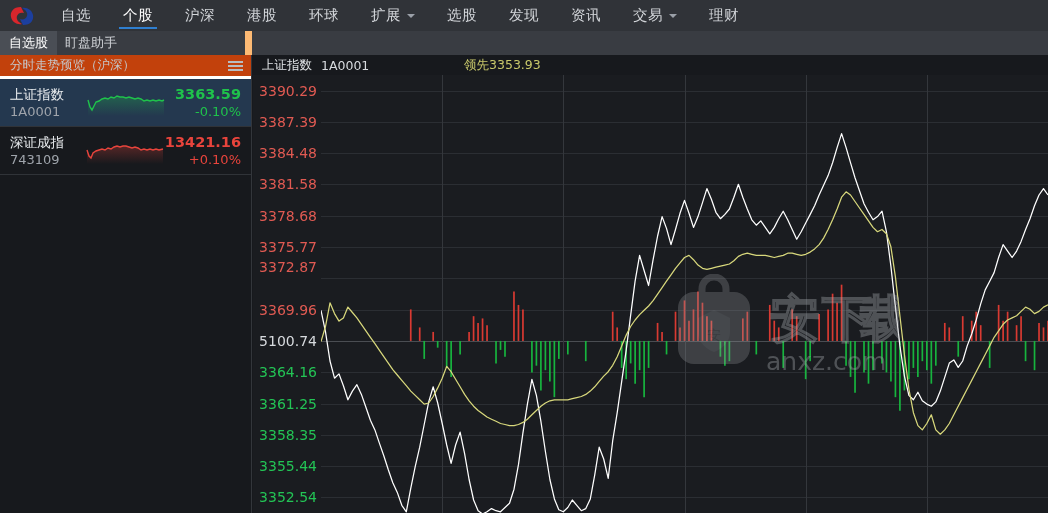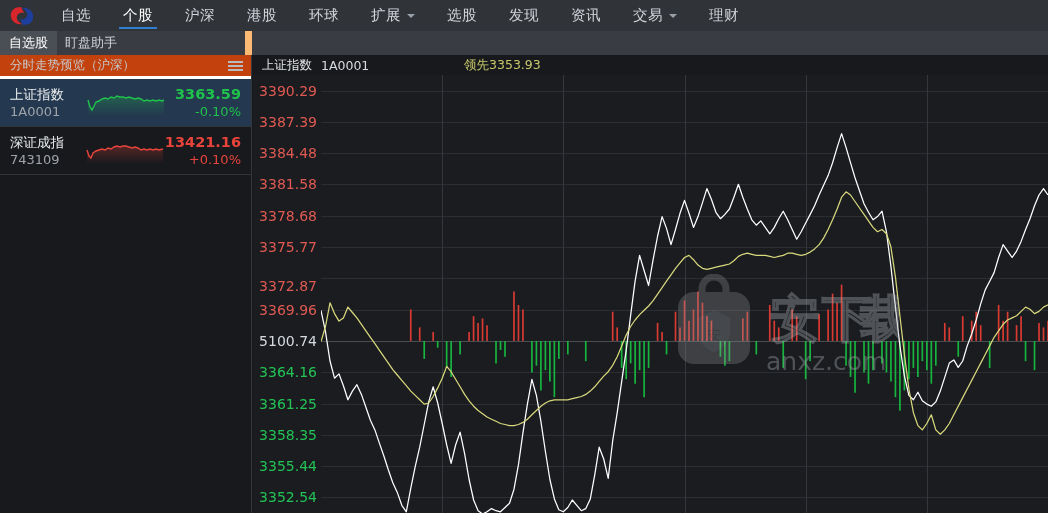--- a/index.html
+++ b/index.html
@@ -452,21 +452,21 @@
           <path d="M0.0,235.3 L4.5,256.9 L9.0,286.0 L13.5,303.2 L18.0,298.9 L22.4,310.7 L26.9,324.8 L31.4,316.1 L35.9,309.7 L40.4,319.4 L44.9,332.3 L49.4,345.2 L53.9,354.9 L58.3,367.9 L62.8,380.8 L67.3,394.8 L71.8,407.7 L76.3,417.4 L80.8,430.3 L85.3,436.8 L89.8,413.1 L94.2,391.6 L98.7,372.2 L103.2,349.5 L107.7,326.9 L112.2,311.8 L116.7,328.0 L121.2,348.5 L125.7,370.0 L130.1,388.3 L134.6,370.0 L139.1,357.1 L143.6,378.6 L148.1,404.5 L152.6,425.0 L157.1,435.7 L161.6,439.0 L166.0,436.8 L170.5,433.6 L175.0,435.7 L179.5,436.8 L184.0,432.5 L188.5,428.2 L193.0,414.2 L197.5,389.4 L201.9,358.2 L206.4,329.1 L210.9,304.3 L215.4,320.4 L219.9,346.3 L224.4,376.5 L228.9,404.5 L233.4,423.9 L237.8,434.7 L242.3,436.8 L246.8,432.5 L251.3,425.0 L255.8,430.3 L260.3,435.7 L264.8,433.6 L269.3,423.9 L273.7,400.2 L278.2,372.2 L282.7,384.0 L287.2,403.4 L291.7,365.7 L296.2,337.7 L300.7,306.4 L305.2,275.2 L309.6,240.7 L314.1,206.2 L318.6,180.4 L323.1,195.5 L327.6,210.5 L332.1,184.7 L336.6,161.0 L341.1,141.6 L345.5,153.4 L350.0,169.6 L354.5,154.5 L359.0,138.3 L363.5,125.4 L368.0,138.3 L372.5,152.4 L377.0,141.6 L381.5,127.6 L385.9,113.6 L390.4,124.3 L394.9,137.3 L399.4,143.7 L403.9,139.4 L408.4,134.0 L412.9,122.2 L417.4,109.3 L421.8,122.2 L426.3,134.0 L430.8,144.8 L435.3,150.2 L439.8,145.9 L444.3,152.4 L448.8,158.8 L453.3,152.4 L457.7,143.7 L462.2,136.2 L466.7,144.8 L471.2,154.5 L475.7,164.2 L480.2,156.7 L484.7,148.0 L489.2,139.4 L493.6,130.8 L498.1,120.0 L502.6,110.3 L507.1,100.6 L511.6,87.7 L516.1,72.6 L520.6,58.6 L525.1,72.6 L529.5,87.7 L534.0,102.8 L538.5,115.7 L543.0,128.7 L547.5,137.3 L552.0,144.8 L556.5,141.6 L561.0,136.2 L565.4,156.7 L569.9,191.1 L574.4,232.1 L578.9,270.9 L583.4,301.1 L587.9,320.4 L592.4,324.8 L596.9,317.2 L601.3,325.8 L605.8,329.1 L610.3,331.2 L614.8,326.9 L619.3,316.1 L623.8,302.1 L628.3,288.1 L632.8,284.9 L637.2,292.4 L641.7,286.0 L646.2,270.9 L650.7,259.0 L655.2,245.0 L659.7,228.9 L664.2,214.9 L668.7,206.2 L673.1,197.6 L677.6,182.5 L682.1,169.6 L686.6,176.1 L691.1,182.5 L695.6,176.1 L700.1,166.4 L704.6,154.5 L709.0,143.7 L713.5,130.8 L718.0,120.0 L722.5,113.6 L727.0,120.0" fill="none" stroke="#ffffff" stroke-width="1.25" stroke-linejoin="round"></path>
           <path d="M0.0,266.6 L4.5,251.5 L9.0,227.8 L13.5,238.6 L18.0,246.1 L22.4,242.9 L26.9,232.1 L31.4,237.5 L35.9,242.9 L40.4,249.3 L44.9,255.8 L49.4,262.3 L53.9,268.7 L58.3,275.2 L62.8,281.7 L67.3,288.1 L71.8,294.6 L76.3,300.0 L80.8,305.4 L85.3,310.7 L89.8,316.1 L94.2,320.4 L98.7,324.8 L103.2,329.1 L107.7,328.0 L112.2,321.5 L116.7,312.9 L121.2,303.2 L125.7,291.4 L130.1,296.7 L134.6,304.3 L139.1,311.8 L143.6,319.4 L148.1,325.8 L152.6,331.2 L157.1,335.5 L161.6,338.8 L166.0,342.0 L170.5,344.2 L175.0,346.3 L179.5,348.5 L184.0,349.5 L188.5,350.6 L193.0,350.6 L197.5,349.5 L201.9,347.4 L206.4,344.2 L210.9,339.8 L215.4,335.5 L219.9,331.2 L224.4,328.0 L228.9,325.8 L233.4,324.8 L237.8,324.8 L242.3,324.8 L246.8,324.8 L251.3,323.7 L255.8,322.6 L260.3,321.5 L264.8,319.4 L269.3,316.1 L273.7,311.8 L278.2,306.4 L282.7,301.1 L287.2,296.7 L291.7,290.3 L296.2,281.7 L300.7,270.9 L305.2,260.1 L309.6,251.5 L314.1,245.0 L318.6,239.6 L323.1,235.3 L327.6,231.0 L332.1,225.6 L336.6,219.2 L341.1,212.7 L345.5,206.2 L350.0,199.8 L354.5,193.3 L359.0,187.9 L363.5,182.5 L368.0,180.4 L372.5,184.7 L377.0,190.1 L381.5,193.3 L385.9,194.4 L390.4,193.3 L394.9,192.2 L399.4,191.1 L403.9,190.1 L408.4,189.0 L412.9,185.8 L417.4,181.4 L421.8,179.3 L426.3,178.2 L430.8,179.3 L435.3,180.4 L439.8,180.4 L444.3,180.4 L448.8,181.4 L453.3,182.5 L457.7,181.4 L462.2,180.4 L466.7,178.2 L471.2,178.2 L475.7,179.3 L480.2,180.4 L484.7,179.3 L489.2,177.1 L493.6,173.9 L498.1,169.6 L502.6,163.1 L507.1,154.5 L511.6,144.8 L516.1,134.0 L520.6,122.2 L525.1,116.8 L529.5,120.0 L534.0,126.5 L538.5,133.0 L543.0,139.4 L547.5,145.9 L552.0,152.4 L556.5,156.7 L561.0,154.5 L565.4,158.8 L569.9,171.8 L574.4,201.9 L578.9,240.7 L583.4,279.5 L587.9,314.0 L592.4,337.7 L596.9,350.6 L601.3,354.9 L605.8,348.5 L610.3,339.8 L614.8,354.9 L619.3,359.2 L623.8,354.9 L628.3,348.5 L632.8,339.8 L637.2,331.2 L641.7,322.6 L646.2,314.0 L650.7,305.4 L655.2,296.7 L659.7,288.1 L664.2,279.5 L668.7,270.9 L673.1,262.3 L677.6,255.8 L682.1,249.3 L686.6,245.0 L691.1,242.9 L695.6,240.7 L700.1,236.4 L704.6,232.1 L709.0,234.2 L713.5,238.6 L718.0,236.4 L722.5,232.1 L727.0,229.9" fill="none" stroke="#d8d87c" stroke-width="1.25" stroke-linejoin="round"></path>
         </svg>
       <div class="yaxis" id="yaxis">
           <div class="ylabel r" style="top: 9.62362px;">3390.29</div>
           <div class="ylabel r" style="top: 40.8708px;">3387.39</div>
           <div class="ylabel r" style="top: 72.2258px;">3384.48</div>
           <div class="ylabel r" style="top: 103.473px;">3381.58</div>
           <div class="ylabel r" style="top: 134.72px;">3378.68</div>
           <div class="ylabel r" style="top: 166.075px;">3375.77</div>
-          <div class="ylabel r" style="top: 205px;">3372.87</div>
+          <div class="ylabel r" style="top: 186px;">3372.87</div>
           <div class="ylabel r" style="top: 228.677px;">3369.96</div>
           <div class="ylabel n" style="top: 259.925px;">5100.74</div>
           <div class="ylabel g" style="top: 291.172px; margin-left: 24px;">3364.16</div>
           <div class="ylabel g" style="top: 322.527px;">3361.25</div>
           <div class="ylabel g" style="top: 353.774px;">3358.35</div>
           <div class="ylabel g" style="top: 385.129px;">3355.44</div>
           <div class="ylabel g" style="top: 416.376px;">3352.54</div>
         </div>
 
       <div class="watermark">

